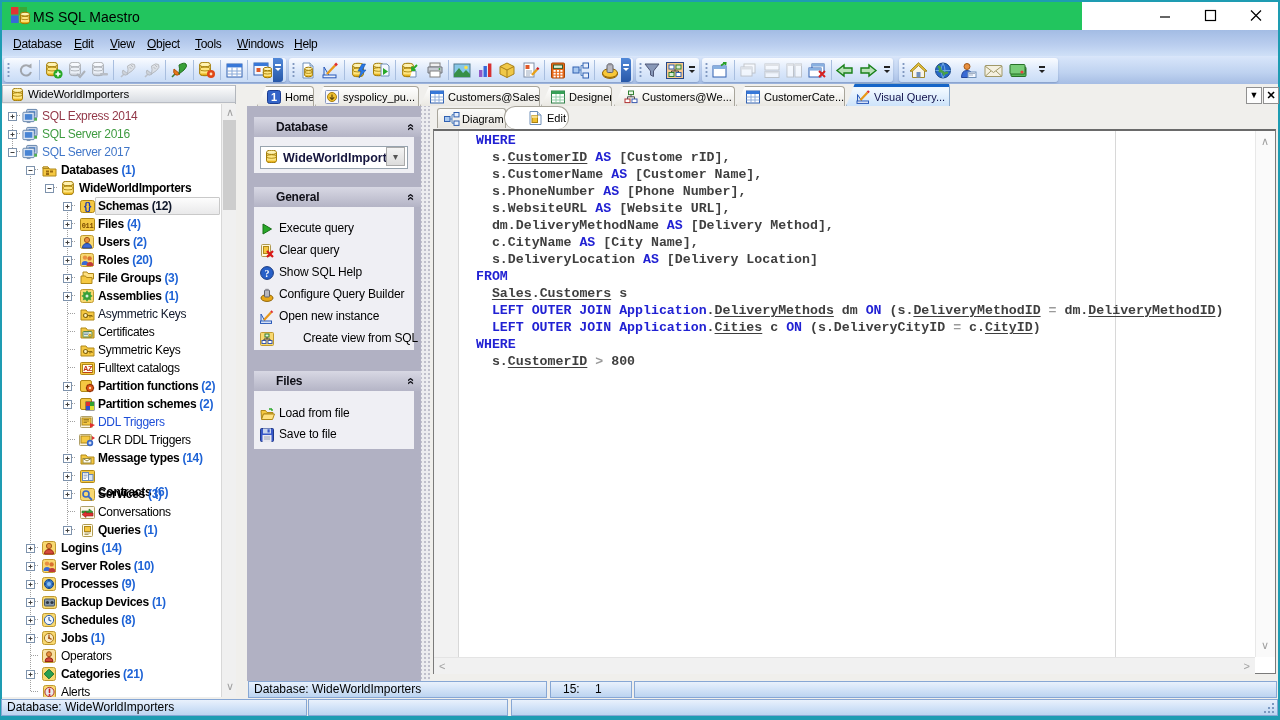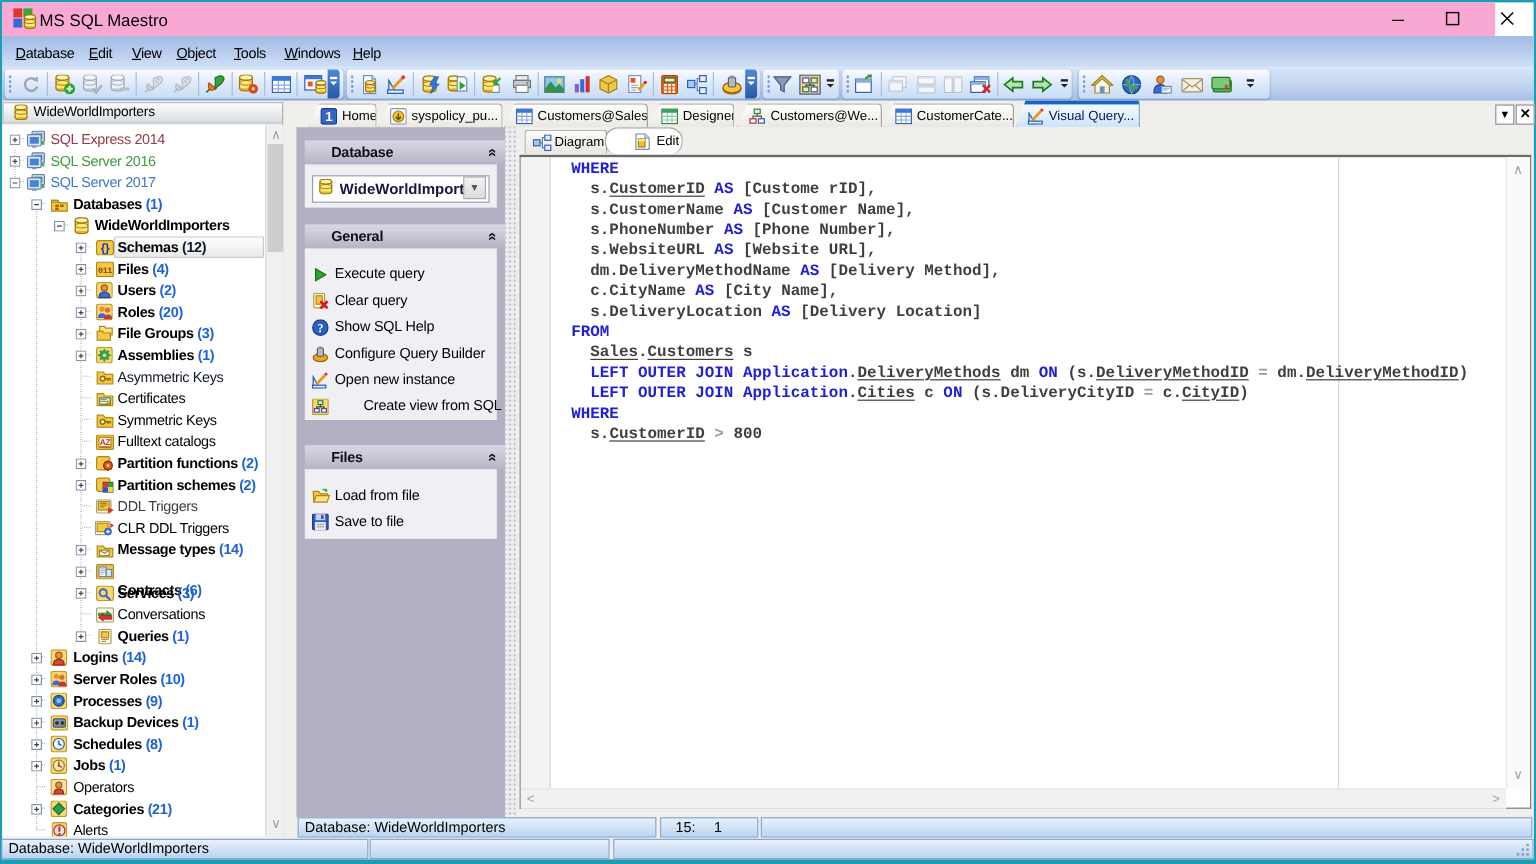--- a/index.html
+++ b/index.html
@@ -3,21 +3,21 @@
 * { margin:0; padding:0; box-sizing:content-box; }
 html,body { width:1280px; height:720px; overflow:hidden; }
 body { font-family:"Liberation Sans", sans-serif; position:relative; background:#fff; }
 #win { position:absolute; inset:0; }
 
 #frame-top { position:absolute; left:0; top:0; width:1280px; height:2px; background:#1e9cb2; }
 #frame-left { position:absolute; left:0; top:0; width:2px; height:720px; background:#1e9cb2; }
 #frame-right { position:absolute; right:0; top:0; width:2px; height:720px; background:#1e9cb2; }
 #frame-bottom { position:absolute; left:0; top:716px; width:1280px; height:4px; background:#1e9cb2; }
 
-#titlebar { position:absolute; left:2px; top:2px; width:1244px; height:28px; background:#f9a8d4; }
+#titlebar { position:absolute; left:2px; top:2px; width:1080px; height:28px; background:#22c55e; }
 #title-text { position:absolute; left:31px; top:7px; font-size:14px; color:#000; }
 
 #menubar { position:absolute; left:2px; top:30px; width:1276px; height:26px; background:linear-gradient(180deg,#a3bce4 0%, #b9cdee 55%, #cfe0f7 100%); }
 .menuitem { position:absolute; top:7px; font-size:12px; letter-spacing:-0.3px; color:#000; }
 .menuitem i { font-style:normal; text-decoration:underline; }
 
 #toolbarrow { position:absolute; left:2px; top:56px; width:1276px; height:28px; background:linear-gradient(180deg,#d9e6fa 0%, #bed2f0 60%, #a6bde4 100%); }
 .tbg { position:absolute; top:2px; height:24px; border-radius:3px; background:linear-gradient(180deg,#f9fbff 0%, #dde9fb 50%, #c9dcf6 100%); box-shadow:0 1px 2px rgba(60,90,140,.35); }
 .grip { position:absolute; top:6px; width:3px; height:16px; background-image:radial-gradient(circle, #8098c0 1px, transparent 1.2px); background-size:3px 4px; }
 .tsep { position:absolute; top:4px; width:1px; height:20px; background:#a8bedf; }
@@ -736,21 +736,21 @@
       </div>
 <div style="position:absolute;left:96px;top:292px;height:16px;line-height:16px;font-size:12px;font-weight:bold;color:#000;white-space:nowrap;">Partition schemes <span style="color:#1e63d6;">(2)</span></div>
 <div style="position:absolute;left:77px;top:310px;width:16px;height:16px;display:flex;align-items:center;justify-content:center;">
         <svg width="15" height="13" viewBox="0 0 15 13" style="">
 <rect x="0.5" y="0.5" width="12" height="11" rx="1" fill="#fdf6e0" stroke="#b0a068"></rect>
 <rect x="2" y="2" width="9" height="7" fill="#f5c842" stroke="#b08818"></rect>
 <path d="M10 7 L15 9 L10 12 Z" fill="#e03030"></path>
 <path d="M3.5 3.5 L9 3.5 M3.5 5 L9 5 M3.5 6.5 L7 6.5" stroke="#907020" stroke-width="0.8"></path>
 </svg>
       </div>
-<div style="position:absolute;left:96px;top:310px;height:16px;line-height:16px;font-size:12px;font-weight:normal;color:#404040;white-space:nowrap;">DDL Triggers</div>
+<div style="position:absolute;left:96px;top:310px;height:16px;line-height:16px;font-size:12px;font-weight:normal;color:#1d4ed8;white-space:nowrap;">DDL Triggers</div>
 <div style="position:absolute;left:77px;top:328px;width:16px;height:16px;display:flex;align-items:center;justify-content:center;">
         <svg width="16" height="13" viewBox="0 0 16 13" style="">
 <rect x="0.5" y="0.5" width="12" height="11" rx="1" fill="#fdf6e0" stroke="#b0a068"></rect>
 <rect x="2" y="2" width="9" height="7" fill="#f5c842" stroke="#b08818"></rect>
 <circle cx="11" cy="9" r="3.2" fill="#3868c8"></circle>
 <path d="M9.5 9 L12.5 9 M11 7.5 L11 10.5" stroke="#fff" stroke-width="1"></path>
 <path d="M13 2 L16 4 L13 6 Z" fill="#e03030"></path>
 </svg>
       </div>
 <div style="position:absolute;left:96px;top:328px;height:16px;line-height:16px;font-size:12px;font-weight:normal;color:#000;white-space:nowrap;">CLR DDL Triggers</div>

